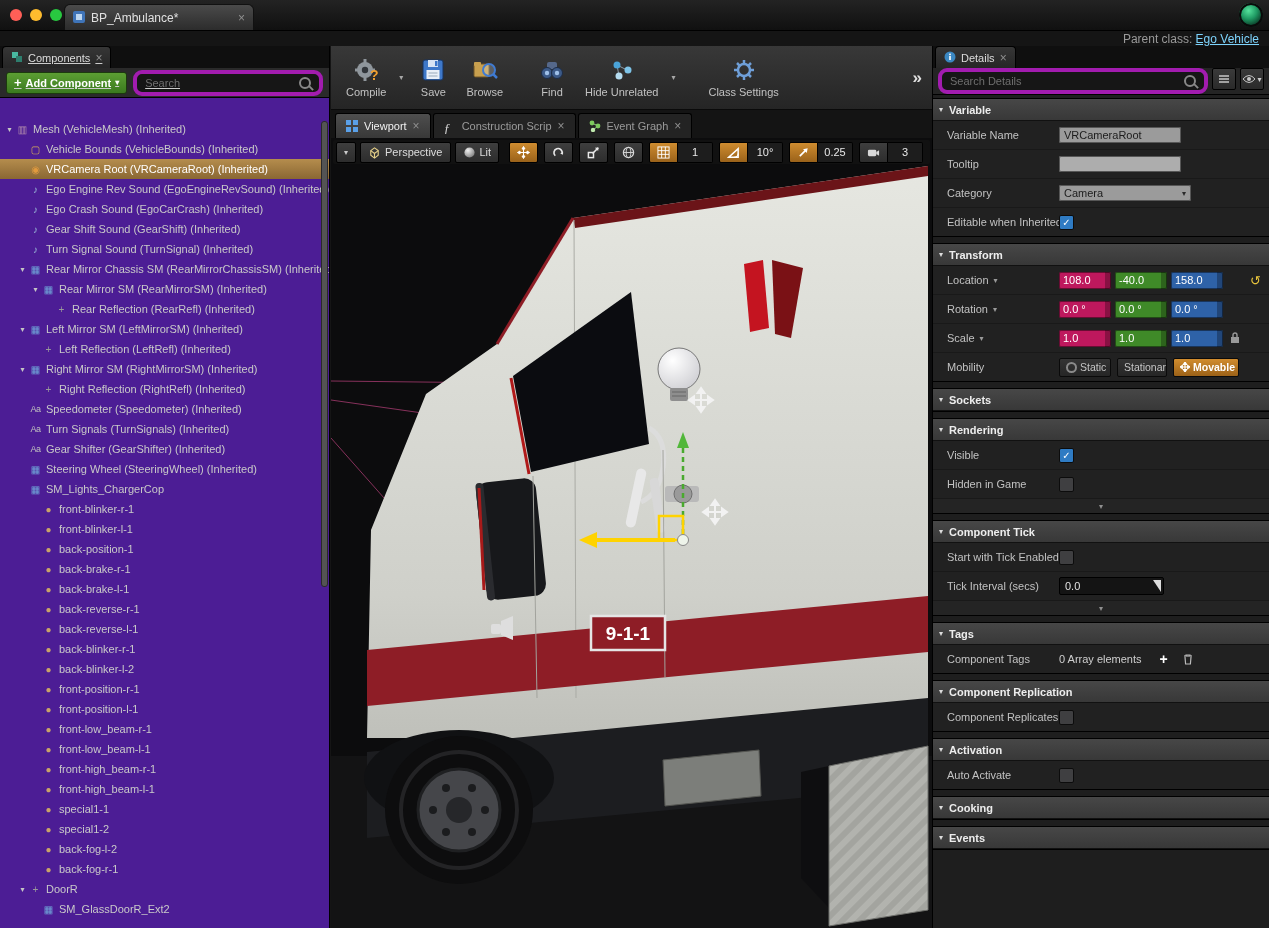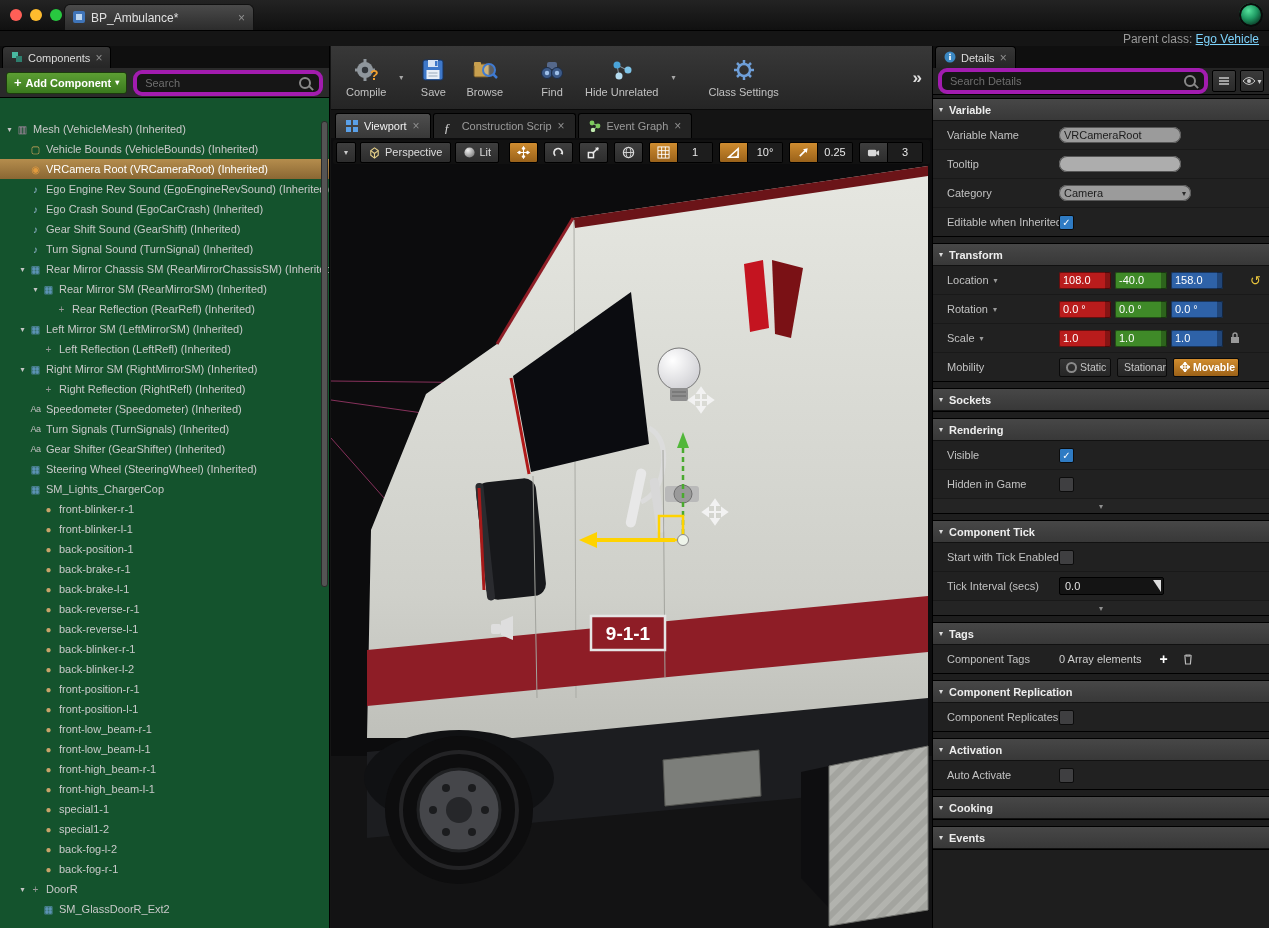--- a/index.html
+++ b/index.html
@@ -9,21 +9,21 @@
   .macdots{position:absolute;left:10px;top:9px;display:flex;gap:8px;}
   .macdot{width:12px;height:12px;border-radius:50%;}
   .macdot.r{background:#ff5f57}.macdot.y{background:#febc2e}.macdot.g{background:#28c840}
   .filetab{position:absolute;left:64px;top:4px;height:26px;width:190px;background:linear-gradient(#4a4a4a,#2c2c2c);border:1px solid #111;border-bottom:none;border-radius:6px 6px 0 0;display:flex;align-items:center;gap:6px;padding:0 8px;box-sizing:border-box;}
   .filetab .ftitle{color:#e0e0e0;font-size:12px;flex:1;overflow:hidden;white-space:nowrap;}
   .closex{color:#8f8f8f;font-size:12px;line-height:1;}
   .globe{position:absolute;right:6px;top:3px;width:24px;height:24px;border-radius:50%;background:radial-gradient(circle at 40% 32%,#55e29c 0%,#1f9a63 38%,#0b3a27 72%,#071d14 100%);box-shadow:inset 0 0 0 2px #0a0a0a;}
   .parentline{position:absolute;right:10px;top:32px;font-size:12px;color:#9a9a9a;}
   .parentline a{color:#7dd3fc;text-decoration:underline;cursor:pointer;}
   
-  .leftpanel{position:absolute;left:0;top:46px;width:330px;bottom:0;background:#14532d;border-right:1px solid #000;box-sizing:border-box;}
+  .leftpanel{position:absolute;left:0;top:46px;width:330px;bottom:0;background:#4c1d95;border-right:1px solid #000;box-sizing:border-box;text-decoration:underline;}
   .ptabrow{height:22px;background:#0f0f0f;display:flex;align-items:flex-end;}
   .ptab{height:21px;background:linear-gradient(#363636,#262626);border:1px solid #000;border-bottom:none;border-radius:4px 4px 0 0;display:flex;align-items:center;gap:5px;padding:0 8px;margin-left:2px;color:#ddd;font-size:11px;}
   .addrow{height:30px;background:#2a2a2a;border-bottom:1px solid #000;display:flex;align-items:center;gap:6px;padding:0 6px;box-sizing:border-box;}
   .addbtn{height:20px;background:linear-gradient(#5c9e33,#3a7a1e);border:1px solid #1c3a0e;border-radius:3px;color:#fff;font-weight:bold;font-size:11px;display:flex;align-items:center;gap:4px;padding:0 7px;white-space:nowrap;}
   .addbtn .pl{font-size:13px;line-height:1;}
   .addbtn .caret{font-size:8px;}
   .searchbox{flex:1;height:18px;background:#161616;border:4px solid #a21caf;border-radius:9px;display:flex;align-items:center;padding:0 8px;gap:6px;color:#6f6f6f;overflow:hidden;}
   .searchbox .ph{flex:1;overflow:hidden;white-space:nowrap;}
   .magicon{width:8px;height:8px;border:2px solid #888;border-radius:50%;position:relative;flex:none;}
   .magicon::after{content:'';position:absolute;width:6px;height:2px;background:#888;transform:rotate(45deg);right:-5px;bottom:-2px;}
@@ -62,44 +62,44 @@
   .vbtn.val{background:#1d1d1d;min-width:24px;justify-content:center;color:#e8e8e8;padding:0 5px;}
   .vbtn .s14{width:13px;height:13px;display:block;}
   .vbtn .s14 svg{width:13px;height:13px;display:block;}
   .vcaret{font-size:8px;color:#ccc;}
   .vright{margin-left:auto;display:flex;align-items:center;gap:6px;margin-right:4px;}
   .pair{display:flex;}
   .pair .vbtn:first-child{border-radius:2px 0 0 2px;}
   .pair .vbtn:last-child{border-radius:0 2px 2px 0;border-left:none;}
   
   .rightpanel{position:absolute;left:932px;top:46px;right:0;bottom:0;background:#1e1e1e;border-left:1px solid #000;box-sizing:border-box;overflow:hidden;}
-  .dsearchrow{height:26px;background:#242424;display:flex;align-items:center;gap:4px;padding:0 5px;border-bottom:1px solid #000;}
+  .dsearchrow{height:26px;background:#242424;display:flex;gap:4px;padding:0 5px;border-bottom:1px solid #000;}
   .dsearchrow .searchbox{height:18px;border-radius:9px;}
   .sqbtn{width:22px;height:20px;background:linear-gradient(#3a3a3a,#2a2a2a);border:1px solid #000;border-radius:2px;display:flex;align-items:center;justify-content:center;gap:1px;}
   .sqbtn svg{display:block;}
   .dsections{position:absolute;left:0;right:0;top:50px;bottom:0;overflow:hidden;}
   .dsection{margin-top:6px;background:#1f1f1f;border-top:1px solid #000;border-bottom:1px solid #000;}
   .dsection:first-child{margin-top:2px;}
   .dheader{height:21px;background:linear-gradient(#474747,#383838);display:flex;align-items:center;padding-left:6px;color:#ededed;font-weight:bold;border-bottom:1px solid #111;}
   .dheader .tri{font-size:8px;color:#ddd;margin-right:6px;font-weight:normal;}
   .drow{min-height:28px;display:flex;align-items:center;background:#212121;}
   .drow + .drow{border-top:1px solid #191919;}
   .dlabel{width:112px;min-width:112px;padding-left:14px;color:#c2c2c2;white-space:nowrap;overflow:hidden;display:flex;align-items:center;gap:5px;}
   .lcaret{font-size:8px;color:#9a9a9a;}
   .dval{display:flex;align-items:center;gap:4px;flex:1;min-width:0;padding-right:8px;}
-  .gfield{background:#9b9b9b;color:#1c1c1c;height:16px;border-radius:8px;padding:0 5px;display:flex;align-items:center;width:112px;box-shadow:inset 0 0 0 1px #565656;overflow:hidden;white-space:nowrap;}
+  .gfield{background:#9b9b9b;color:#1c1c1c;height:16px;border-radius:2px;padding:0 5px;display:flex;align-items:center;width:112px;box-shadow:inset 0 0 0 1px #565656;overflow:hidden;white-space:nowrap;}
   .gfield.empty{background:#adadad;}
   .gfield.dd{width:122px;}
   .gfield.dd .ddcaret{margin-left:auto;color:#2a2a2a;font-size:8px;}
   .gfield.sock{width:82px;background:#a5a5a5;}
   .cb{width:13px;height:13px;border:1px solid #0c0c0c;background:#3f3f41;display:flex;align-items:center;justify-content:center;font-size:10px;color:transparent;border-radius:2px;flex:none;}
   .cb.on{background:#2f7bc3;color:#fff;}
   .vf{width:44px;height:17px;display:flex;align-items:center;padding:0 4px;border-radius:2px;box-shadow:inset 0 0 0 1px rgba(0,0,0,.45);color:#fff;position:relative;flex:none;overflow:hidden;}
   .vf::after{content:'';position:absolute;right:0;top:0;bottom:0;width:6px;background:rgba(0,0,0,.28);border-radius:0 2px 2px 0;}
-  .vx{background:#b91c1c}.vy{background:#3f8a28}.vz{background:#2e62a8}
+  .vx{background:#be185d}.vy{background:#3f8a28}.vz{background:#2e62a8}
   .reset{margin-left:auto;color:#e8c43c;font-size:13px;line-height:1;}
   .lock{margin-left:3px;display:flex;}
   .mob{height:19px;display:flex;align-items:center;gap:3px;padding:0 6px;background:linear-gradient(#343434,#262626);border:1px solid #0a0a0a;color:#c6c6c6;font-size:10.5px;border-radius:2px;overflow:hidden;white-space:nowrap;flex:none;box-sizing:border-box;}
   .mob + .mob{margin-left:2px;}
   .mob.sel{background:linear-gradient(#d18c2e,#9c6218);color:#fff;font-weight:bold;}
   .mob.m0{max-width:52px;}.mob.m1{max-width:50px;}.mob.m2{max-width:66px;}
   .mob .radio{width:7px;height:7px;border:2px solid #8a8a8a;border-radius:50%;flex:none;}
   .mob svg{width:10px;height:10px;flex:none;display:block;}
   .sfield{background:#141414;color:#e0e0e0;border:1px solid #000;height:16px;padding:0 2px 0 5px;width:96px;display:flex;align-items:center;border-radius:2px;position:relative;}
   .spin-corner{margin-left:auto;width:0;height:0;border-top:12px solid #dcdcdc;border-left:8px solid transparent;}

